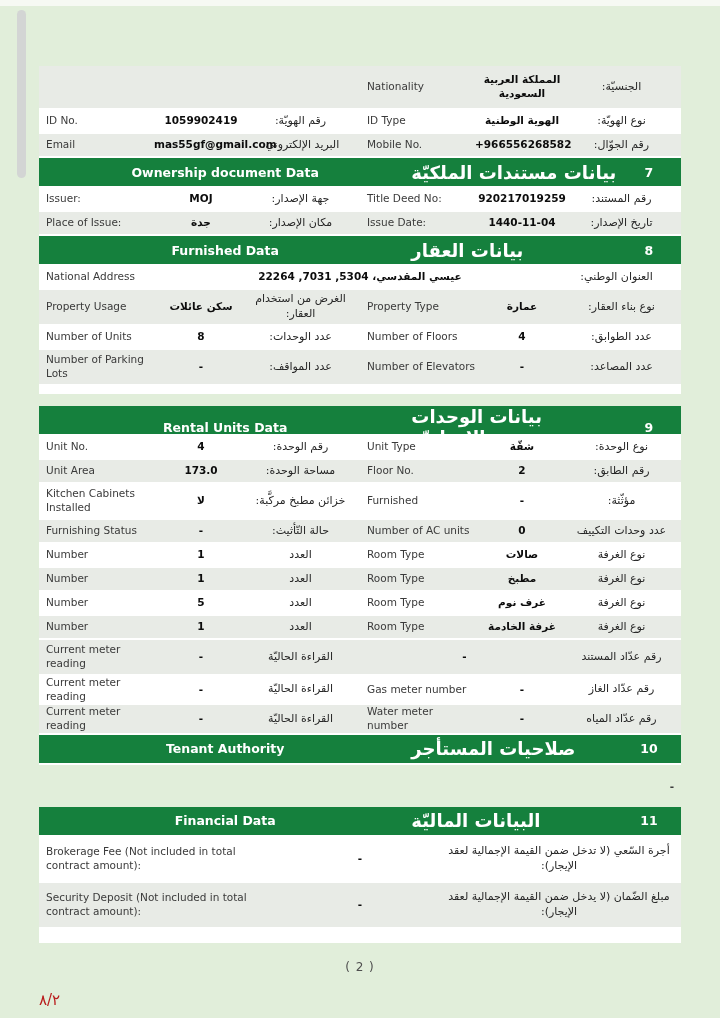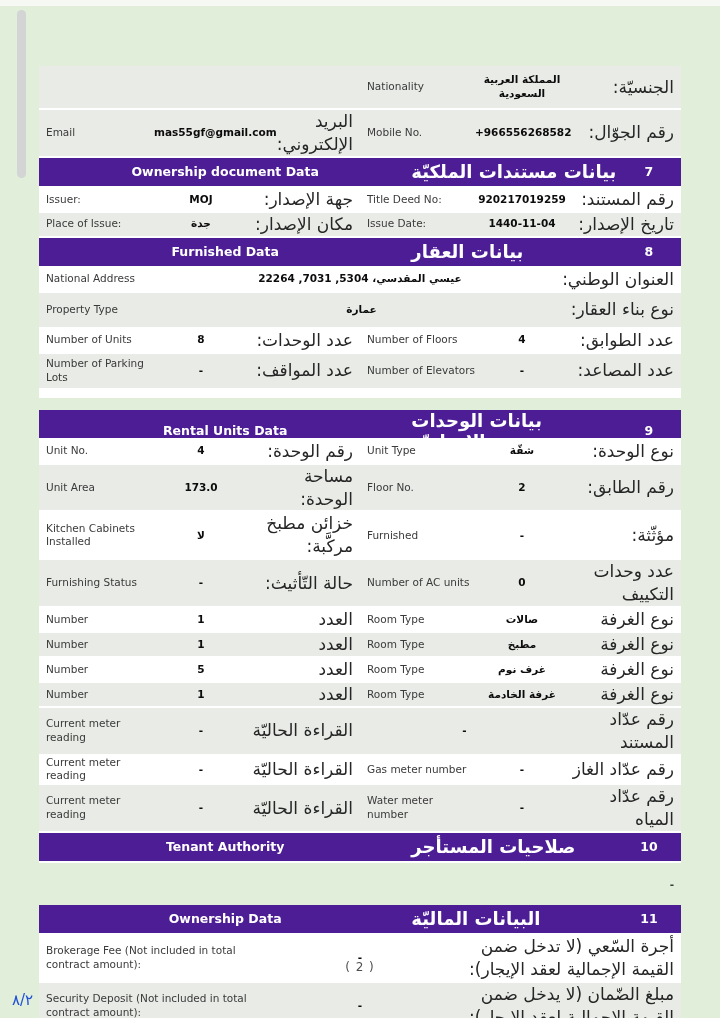--- a/index.html
+++ b/index.html
@@ -18,66 +18,78 @@
   .row.white{background:#ffffff}
   .row.plain{background:transparent;border-bottom:none}
   .rh-m{min-height:36px}
   .rh-l{min-height:44px}
   .rh-xl{min-height:46px}
   .rh-dash{min-height:42px}
 
   .half{flex:1;display:flex;align-items:center;min-width:0}
   .en{flex:0 0 115px;width:115px;padding-left:7px;color:#3a3a3a;line-height:1.3;box-sizing:border-box}
   .val{flex:1;text-align:center;font-weight:bold;color:#0c0c0c;line-height:1.3;min-width:0}
-  .ar{flex:0 0 112px;width:112px;padding-right:7px;text-align:right;color:#262626;font-size:17px;line-height:1.35;box-sizing:border-box}
+  .ar{flex:0 0 112px;width:112px;padding-right:7px;text-align:center;color:#262626;font-size:11px;line-height:1.35;box-sizing:border-box}
 
   .row.full .en{flex:0 0 122px;width:122px}
   .row.full .ar{flex:0 0 122px;width:122px}
   .row.wide .en{flex:0 0 237px;width:237px}
   .row.wide .ar{flex:0 0 237px;width:237px}
 
   .dashrow{justify-content:flex-end;padding-right:7px;font-weight:bold;color:#3c3c3c}
 
   .sec-header{
     display:grid;grid-template-columns:58% 32% 10%;align-items:center;
-    background:#4c1d95;color:#ffffff;height:28px;font-weight:bold;
+    background:#15803d;color:#ffffff;height:28px;font-weight:bold;
     border-bottom:2px solid #ffffff;
   }
   .sec-header .h-en{text-align:center;font-size:12.5px}
   .sec-header .h-ar{text-align:left;font-size:18px}
   .sec-header .h-num{text-align:center;font-size:12.5px}
 
   .gapwhite{height:8px;background:#ffffff}
   .gapclear{height:12px}
   .endstrip{height:14px;background:#ffffff}
 
   .pagenum{
     position:absolute;left:39px;top:960px;width:642px;text-align:center;
     font-size:12px;color:#4e4e4e;letter-spacing:1px;
   }
   .sheetnum{
-    position:absolute;left:12px;top:991px;
-    font-size:15px;color:#1d4ed8;
+    position:absolute;left:39px;top:991px;
+    font-size:15px;color:#b91c1c;
   }
 </style>
 </head>
 <body>
 
 <div class="topstrip"></div>
 <div class="scrollthumb"></div>
 
 <div id="doc">
     <div class="row gray rh-l">
       <div class="half"></div>
       <div class="half">
         <span class="en">Nationality</span>
         <span class="val" dir="auto">المملكة العربية السعودية</span>
         <span class="ar" dir="rtl">الجنسيّة:</span>
       </div>
     </div>
+    <div class="row white">
+      <div class="half">
+        <span class="en">ID No.</span>
+        <span class="val" dir="auto">1059902419</span>
+        <span class="ar" dir="rtl">رقم الهويّة:</span>
+      </div>
+      <div class="half">
+        <span class="en">ID Type</span>
+        <span class="val" dir="auto">الهوية الوطنية</span>
+        <span class="ar" dir="rtl">نوع الهويّة:</span>
+      </div>
+    </div>
     <div class="row gray">
       <div class="half">
         <span class="en">Email</span>
         <span class="val" dir="auto">mas55gf@gmail.com</span>
         <span class="ar" dir="rtl">البريد الإلكتروني:</span>
       </div>
       <div class="half">
         <span class="en">Mobile No.</span>
         <span class="val" dir="auto">+966556268582</span>
         <span class="ar" dir="rtl">رقم الجوّال:</span>
@@ -117,20 +129,25 @@
       <span class="h-ar" dir="rtl">بيانات العقار</span>
       <span class="h-num">8</span>
     </div>
     <div class="row white full">
       <span class="en">National Address</span>
       <span class="val" dir="auto">عيسي المقدسي، 5304, 7031, 22264</span>
       <span class="ar" dir="rtl">العنوان الوطني:</span>
     </div>
     <div class="row gray rh-m">
       <div class="half">
+        <span class="en">Property Usage</span>
+        <span class="val" dir="auto">سكن عائلات</span>
+        <span class="ar" dir="rtl">الغرض من استخدام العقار:</span>
+      </div>
+      <div class="half">
         <span class="en">Property Type</span>
         <span class="val" dir="auto">عمارة</span>
         <span class="ar" dir="rtl">نوع بناء العقار:</span>
       </div>
     </div>
     <div class="row white">
       <div class="half">
         <span class="en">Number of Units</span>
         <span class="val" dir="auto">8</span>
         <span class="ar" dir="rtl">عدد الوحدات:</span>
@@ -293,21 +310,21 @@
     </div>
     <div class="sec-header">
       <span class="h-en">Tenant Authority</span>
       <span class="h-ar" dir="rtl">صلاحيات المستأجر</span>
       <span class="h-num">10</span>
     </div>
     <div class="row plain dashrow rh-dash">
       <span class="dash">-</span>
     </div>
     <div class="sec-header">
-      <span class="h-en">Ownership Data</span>
+      <span class="h-en">Financial Data</span>
       <span class="h-ar" dir="rtl">البيانات الماليّة</span>
       <span class="h-num">11</span>
     </div>
     <div class="row white rh-xl wide">
       <span class="en">Brokerage Fee (Not included in total contract amount):</span>
       <span class="val" dir="auto">-</span>
       <span class="ar" dir="rtl">أجرة السّعي (لا تدخل ضمن القيمة الإجمالية لعقد الإيجار):</span>
     </div>
     <div class="row gray rh-xl wide">
       <span class="en">Security Deposit (Not included in total contract amount):</span>

